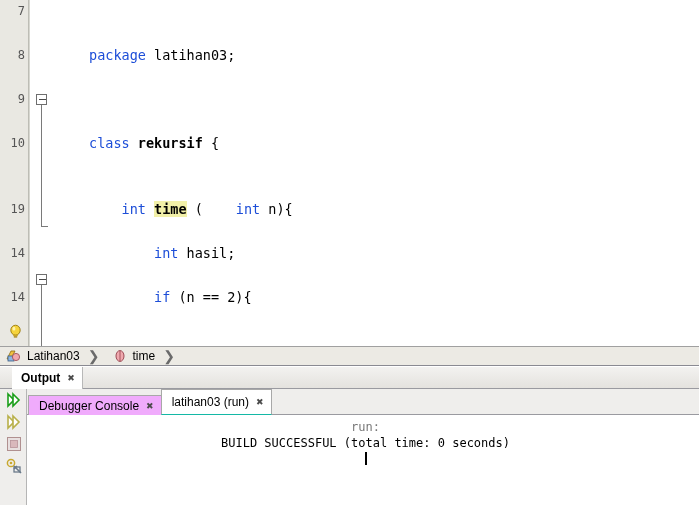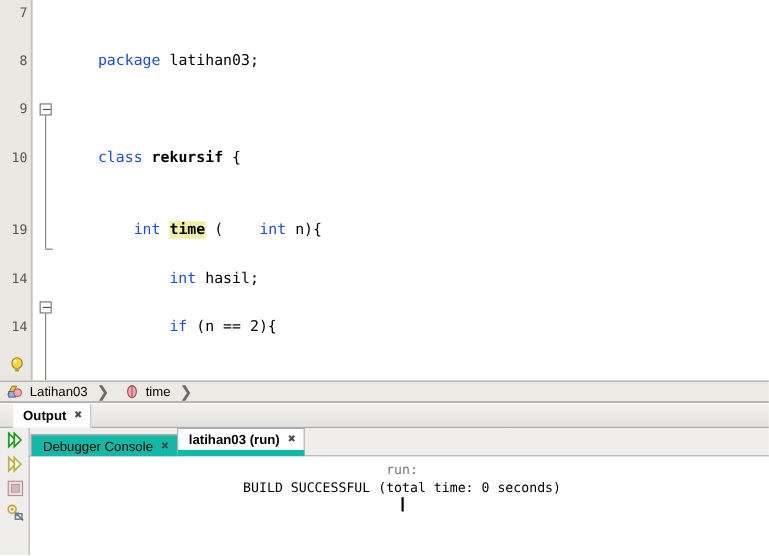--- a/index.html
+++ b/index.html
@@ -136,22 +136,22 @@
   .tabstrip {
     position: absolute; left: 28px; top: 0; height: 26px;
     display: flex; align-items: flex-end;
   }
   .otab {
     height: 22px; display: flex; align-items: center;
     padding: 0 7px 0 10px; font-size: 12px;
     font-family: "Liberation Sans", sans-serif; color: #000000;
     border: 1px solid #a8a8a8; border-bottom: none; margin-right: -1px;
   }
-  .otab.inactive { background: #14b8a6; height: 20px; }
-  .otab.active { background: #ffffff; height: 26px; border-bottom: 6px solid #14b8a6; font-weight: bold; }
+  .otab.inactive { background: #f0abfc; height: 20px; }
+  .otab.active { background: #ffffff; height: 26px; border-bottom: 1px solid #14b8a6; }
 
   .out-side {
     position: absolute; left: 0; top: 22px; width: 27px; height: 116px;
     background: #efeeec; border-right: 1px solid #b5b5b5;
   }
   .sb-icon { position: absolute; left: 5px; width: 18px; height: 18px; }
 
   .out-console {
     position: absolute; left: 28px; top: 48px; right: 0; bottom: 0;
     background: #ffffff; padding: 4px 0 0 4px;

